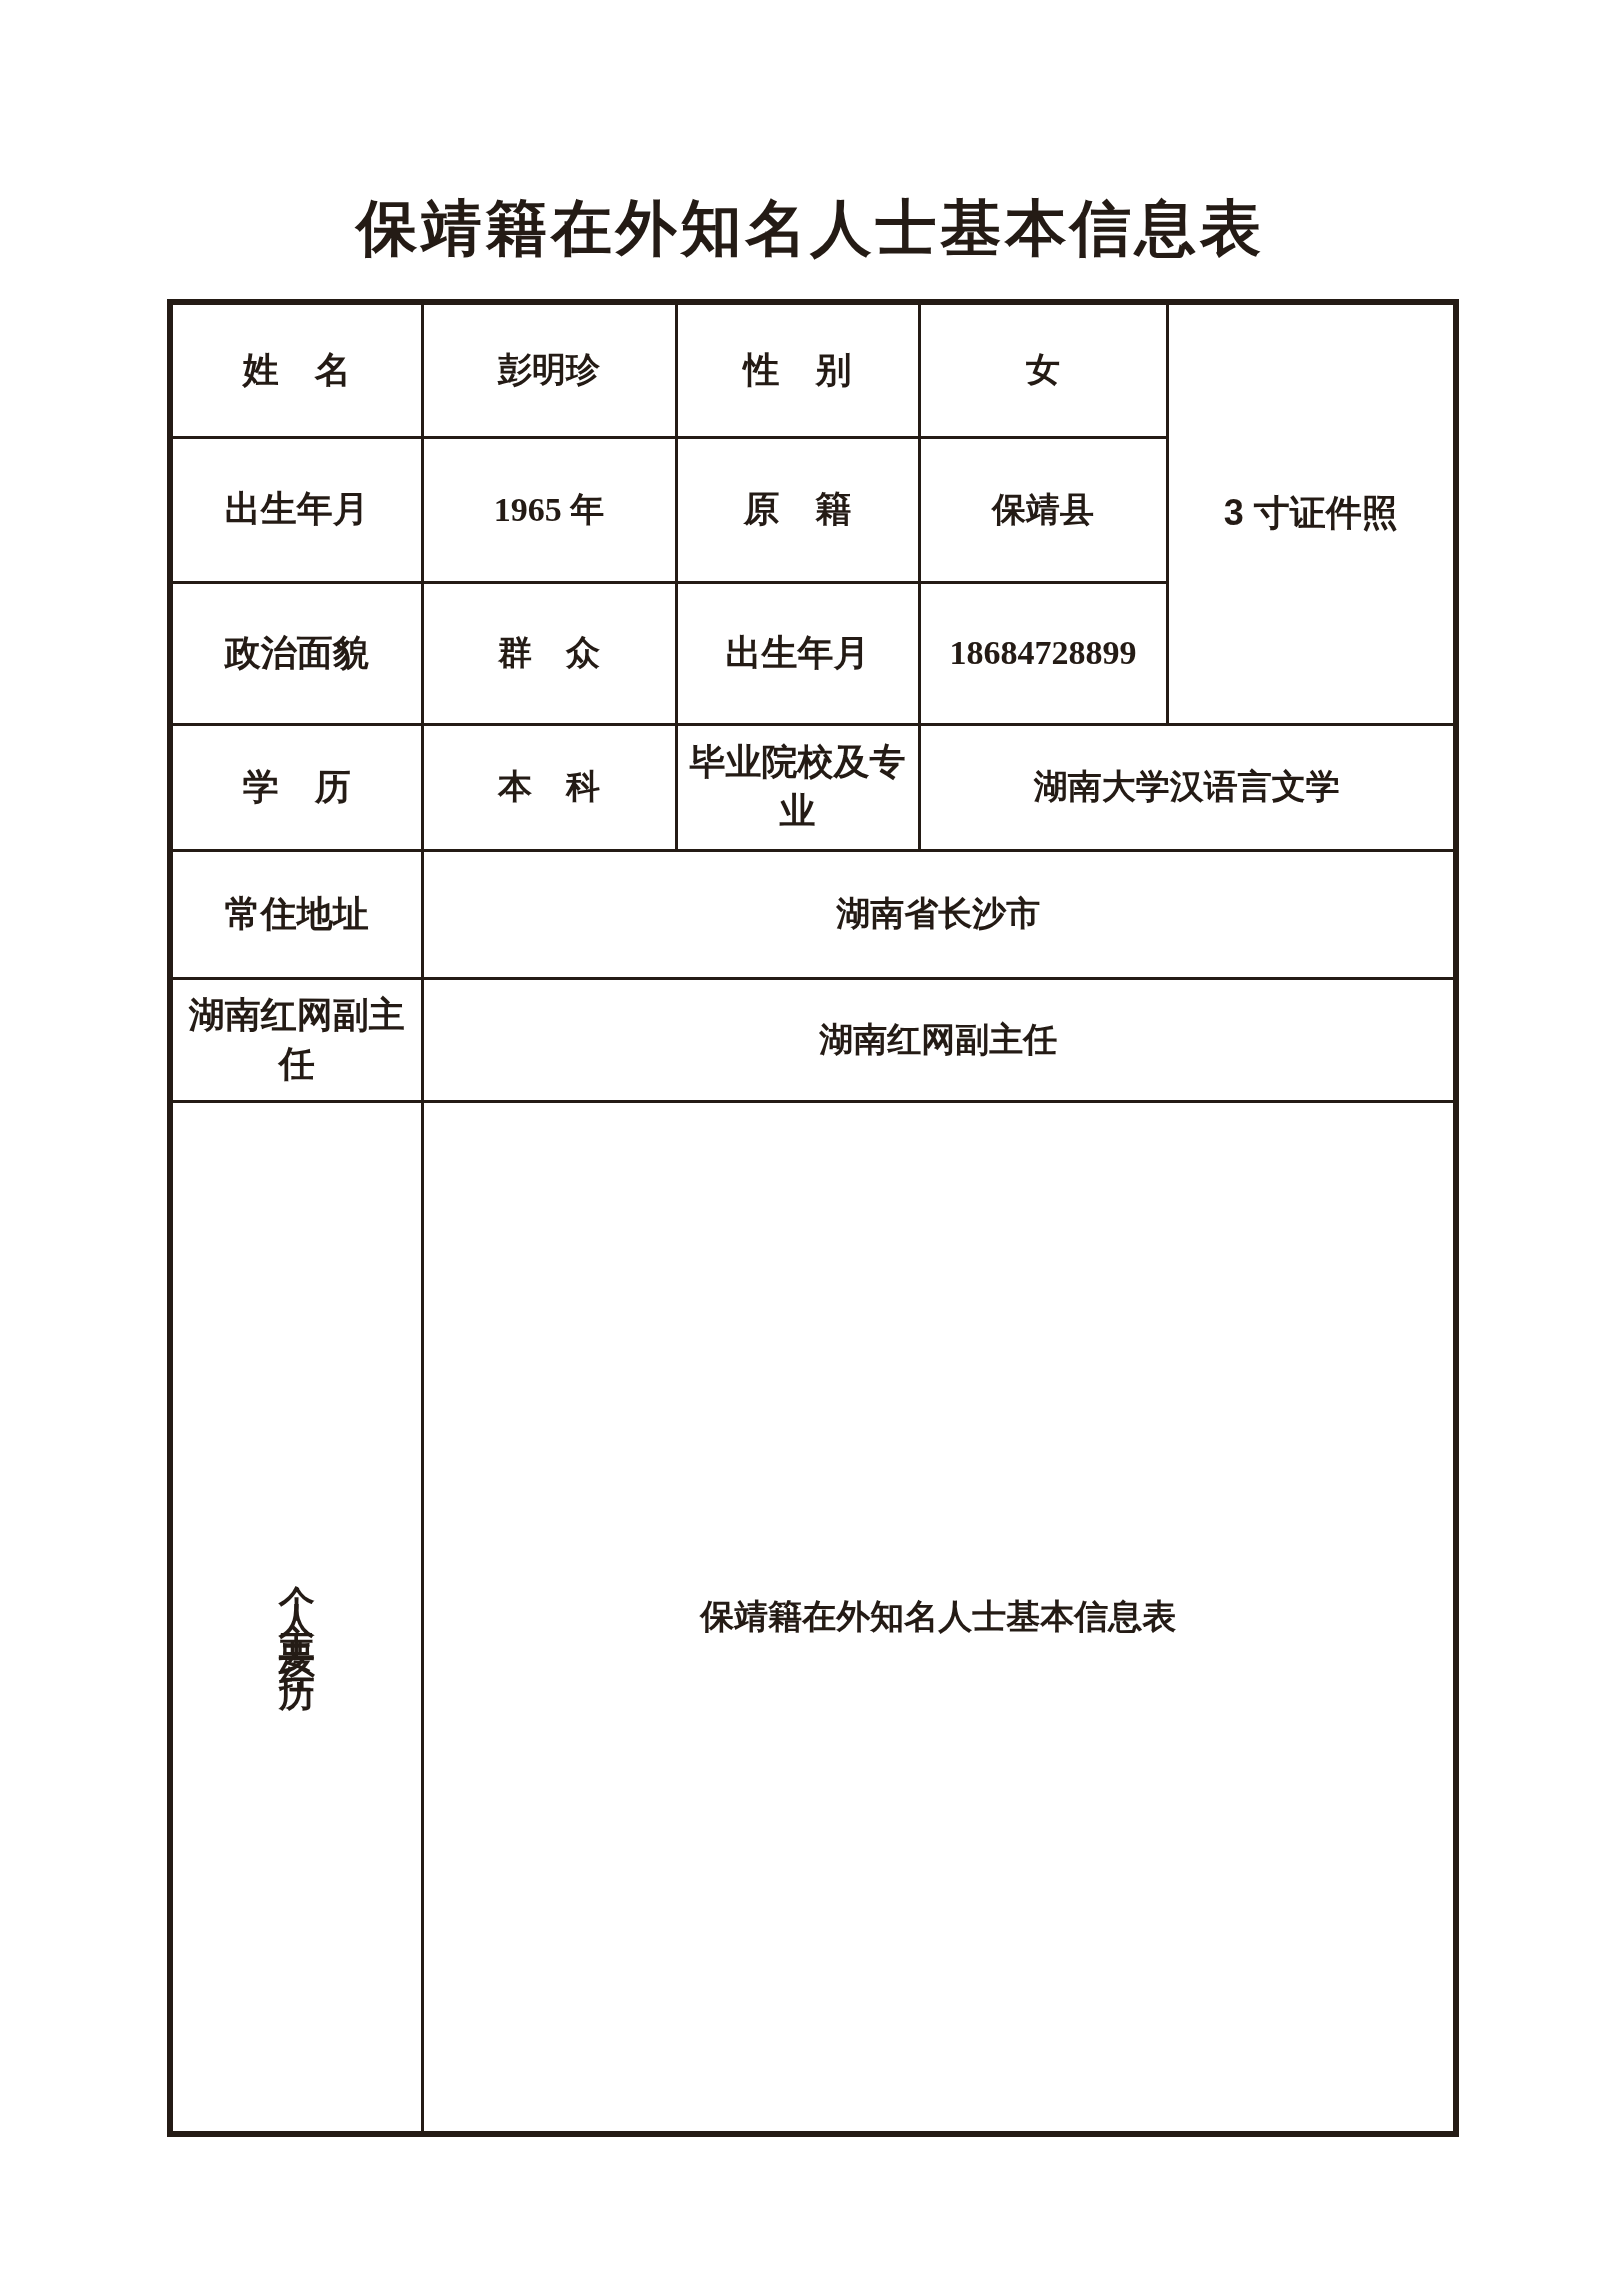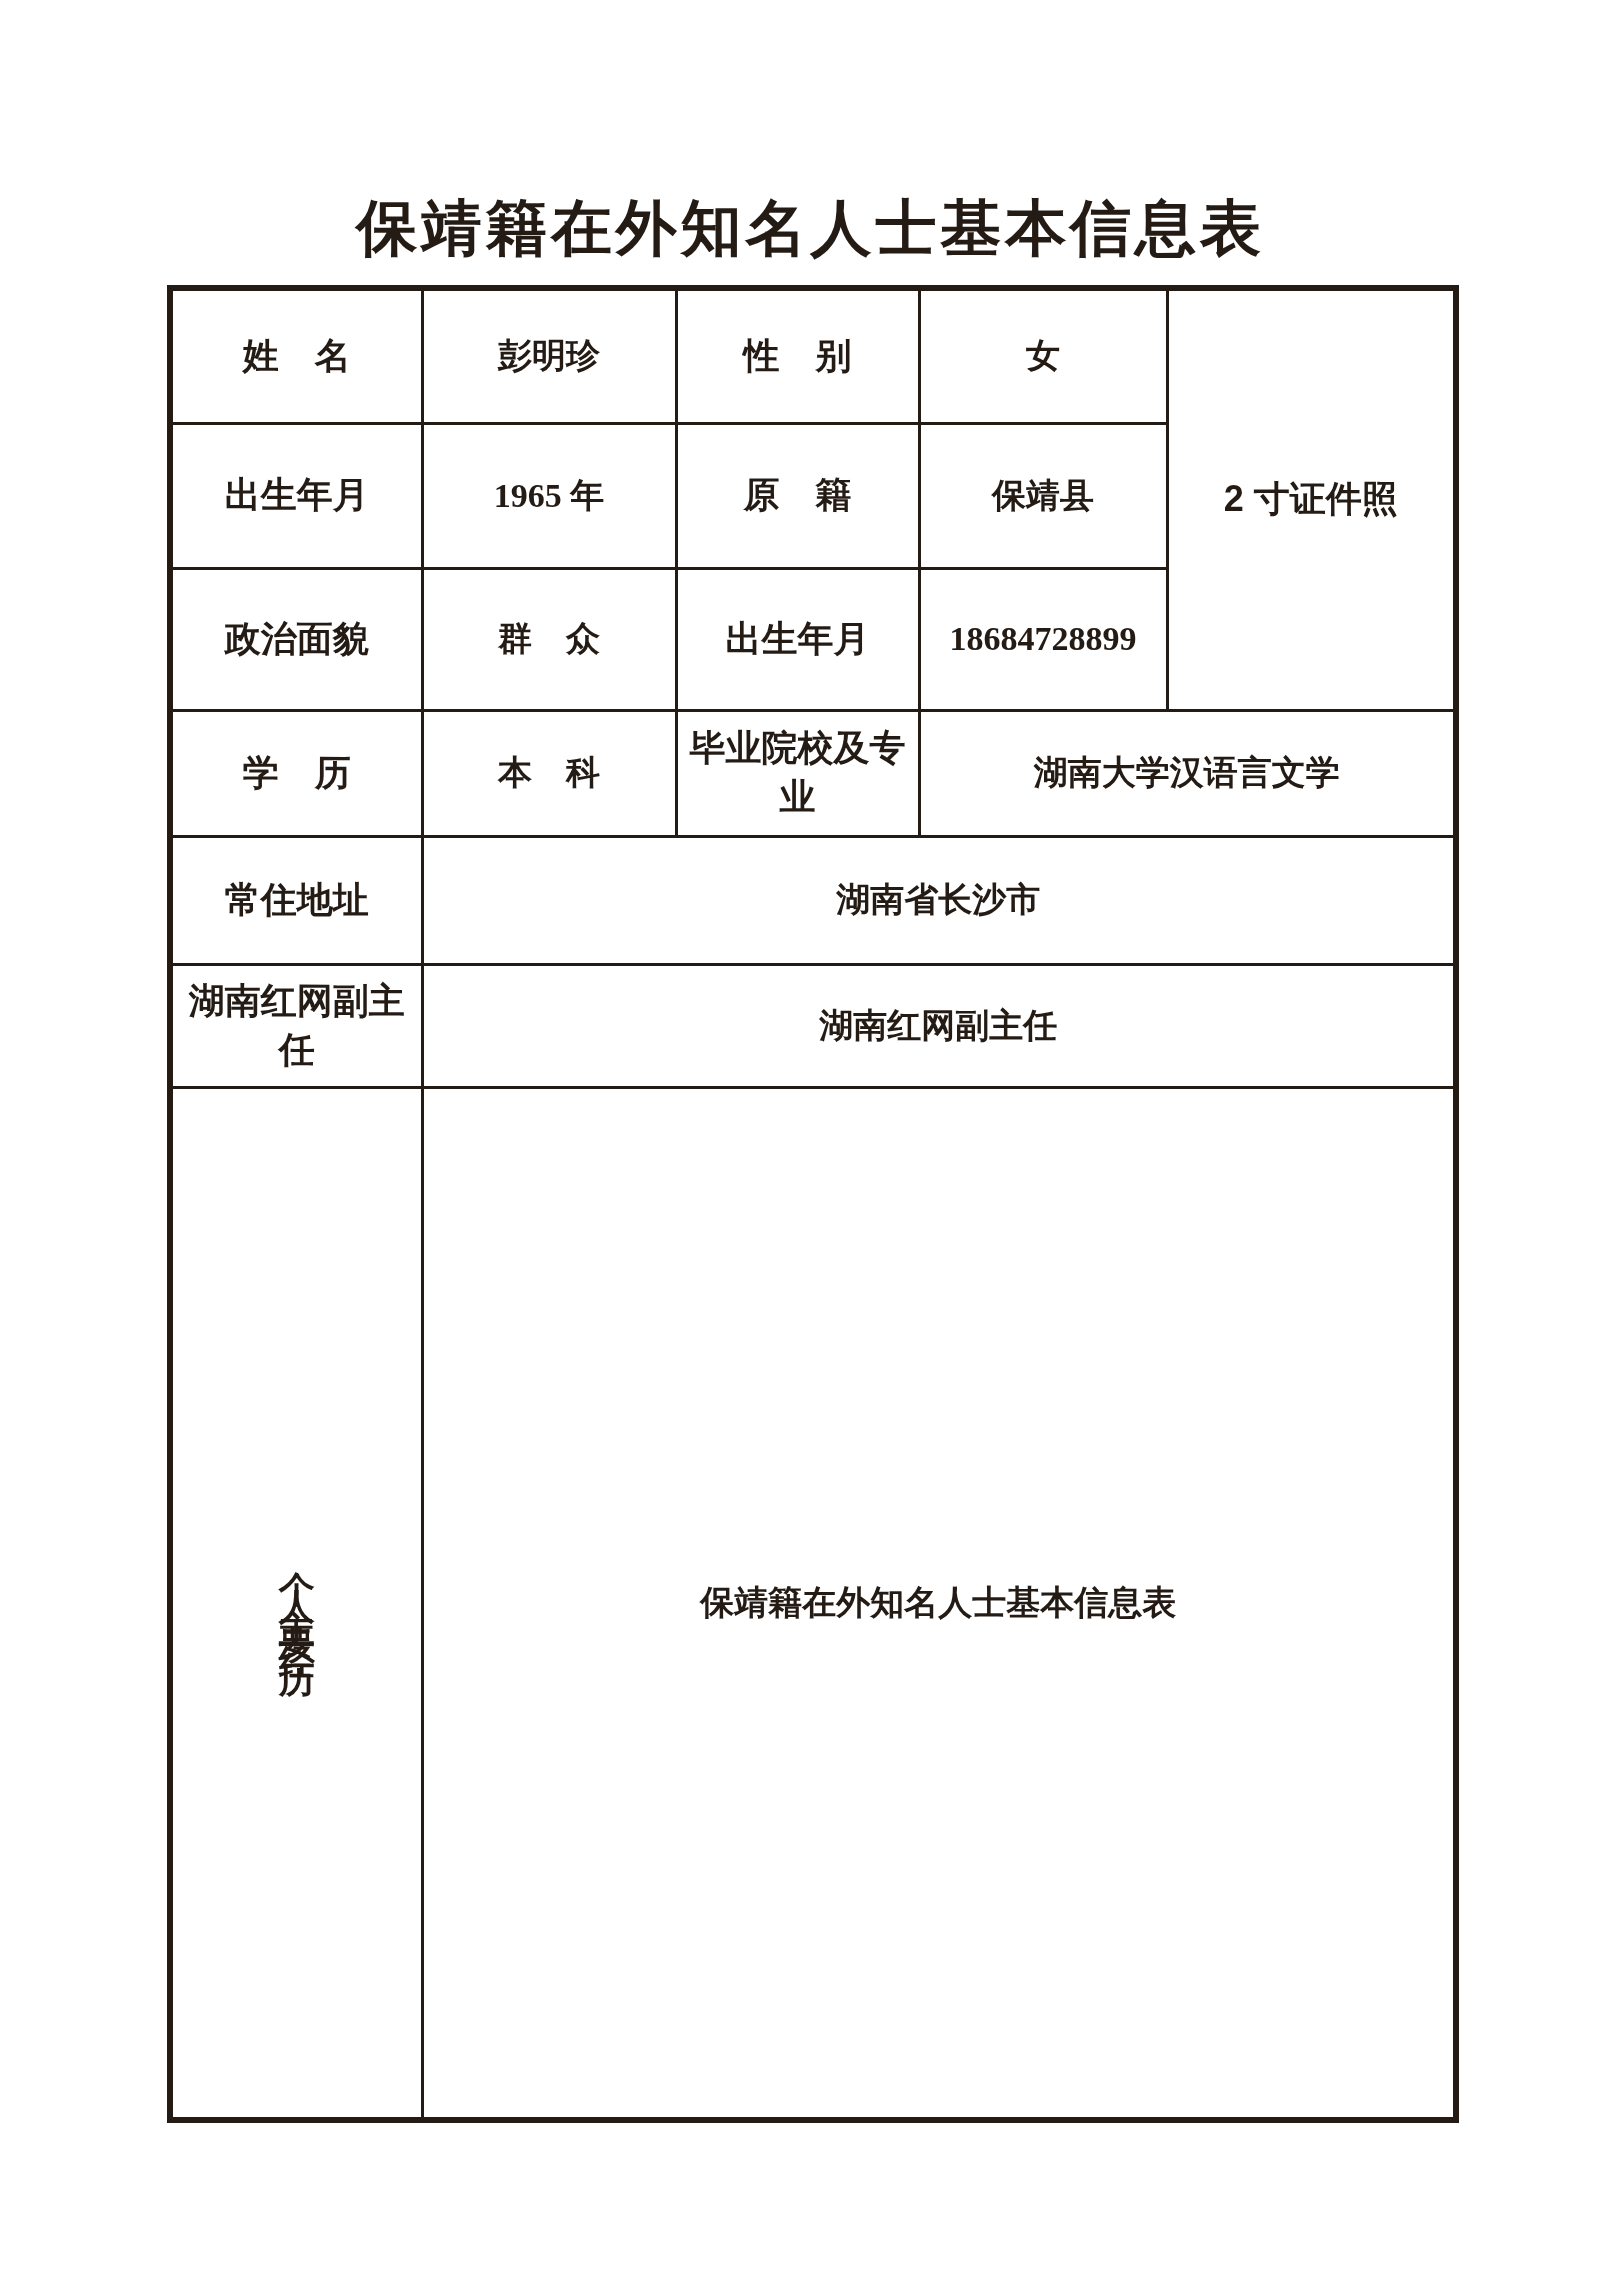--- a/index.html
+++ b/index.html
@@ -24,21 +24,21 @@
     text-align: center;
     font-family: "Liberation Serif", "DejaVu Serif", serif;
     font-weight: bold;
     font-size: 61px;
     letter-spacing: 3.9px;
     color: #241b15;
   }
   table.form-table {
     position: absolute;
     left: 167px;
-    top: 285px;
+    top: 299px;
     width: 1286px;
     border-collapse: collapse;
     table-layout: fixed;
     border: 6.9px solid #241b15;
     padding-left: 40px;
   }
   table.form-table td {
     border: 3.9px solid #241b15;
     text-align: center;
     vertical-align: middle;
@@ -87,21 +87,21 @@
       <col style="width:243px">
       <col style="width:248px">
       <col style="width:289px">
     </colgroup>
     <tbody>
       <tr class="r1">
         <td class="label">姓　名</td>
         <td class="value">彭明珍</td>
         <td class="label">性　别</td>
         <td class="value">女</td>
-        <td class="label" rowspan="3">2 寸证件照</td>
+        <td class="label" rowspan="3">3 寸证件照</td>
       </tr>
       <tr class="r2">
         <td class="label">出生年月</td>
         <td class="value">1965 年</td>
         <td class="label">原　籍</td>
         <td class="value">保靖县</td>
       </tr>
       <tr class="r3">
         <td class="label">政治面貌</td>
         <td class="value">群　众</td>

